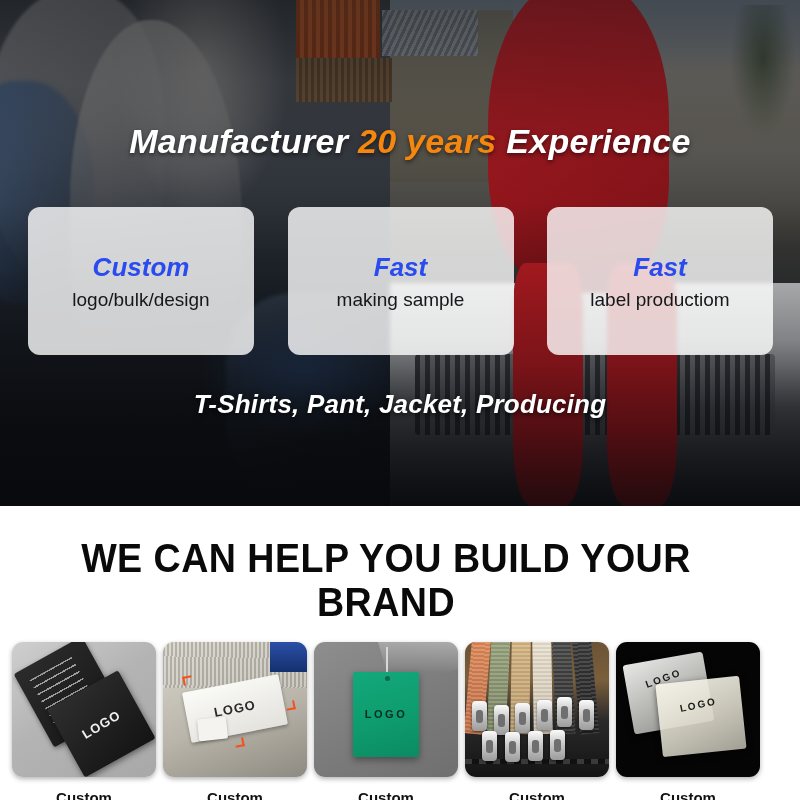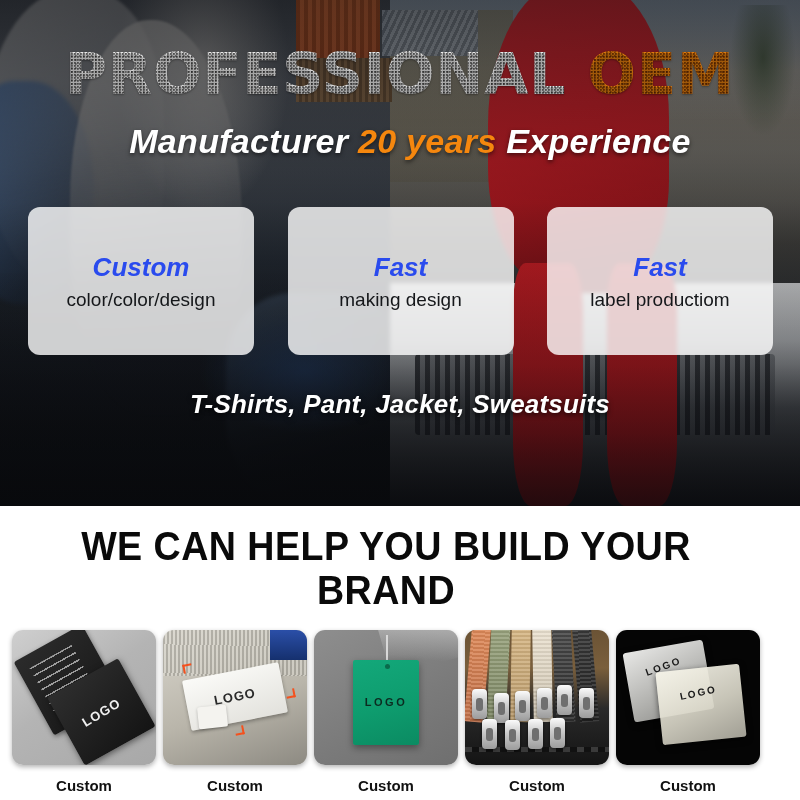--- a/index.html
+++ b/index.html
@@ -218,21 +218,21 @@
     line-height:1.45;
     letter-spacing:.2px;
     text-shadow:0 2px 5px rgba(0,0,0,.7);
   }
 
   
   .brand {
     position:relative;
     width:772px; height:294px;
     background:#ffffff;
-    padding-top:18px;
+    padding-top:30px;
     border-radius:13px;
   }
   .brand-title {
     text-align:center;
     font-size:40px;
     font-weight:bold;
     color:#0a0a0a;
     letter-spacing:.5px;
     font-family:"Liberation Sans Narrow","Liberation Sans", sans-serif;
     transform:scaleX(.94);
@@ -417,48 +417,44 @@
     </div>
 
     <div class="container-orange"></div>
     <div class="fence"></div>
     <div class="roof"></div>
 
     <div class="hero-veil"></div>
 
     <div class="hero-content">
 
-      <div class="headline">
-        <span class="w">PROFESSIONAL</span>
-        <span class="o">OEM</span>
-      </div>
 
       <div class="subheadline">
         <span>Manufacturer</span>
         <span class="accent">20 years</span>
         <span>Experience</span>
       </div>
 
       <div class="cards">
         <div class="card">
           <div class="card-title">Custom</div>
-          <div class="card-sub">color/color/design</div>
+          <div class="card-sub">logo/bulk/design</div>
         </div>
         <div class="card">
           <div class="card-title">Fast</div>
-          <div class="card-sub">making design</div>
+          <div class="card-sub">making sample</div>
         </div>
         <div class="card">
           <div class="card-title">Fast</div>
           <div class="card-sub">label productiom</div>
         </div>
       </div>
 
       <div class="specialized">
-        <div>T-Shirts, Pant, Jacket, Sweatsuits</div>
+        <div>T-Shirts, Pant, Jacket, Producing</div>
       </div>
 
     </div>
   </div>
 
   <div class="brand">
 
     <div class="brand-title">WE CAN HELP YOU BUILD YOUR BRAND</div>
 
     <div class="thumbs">

